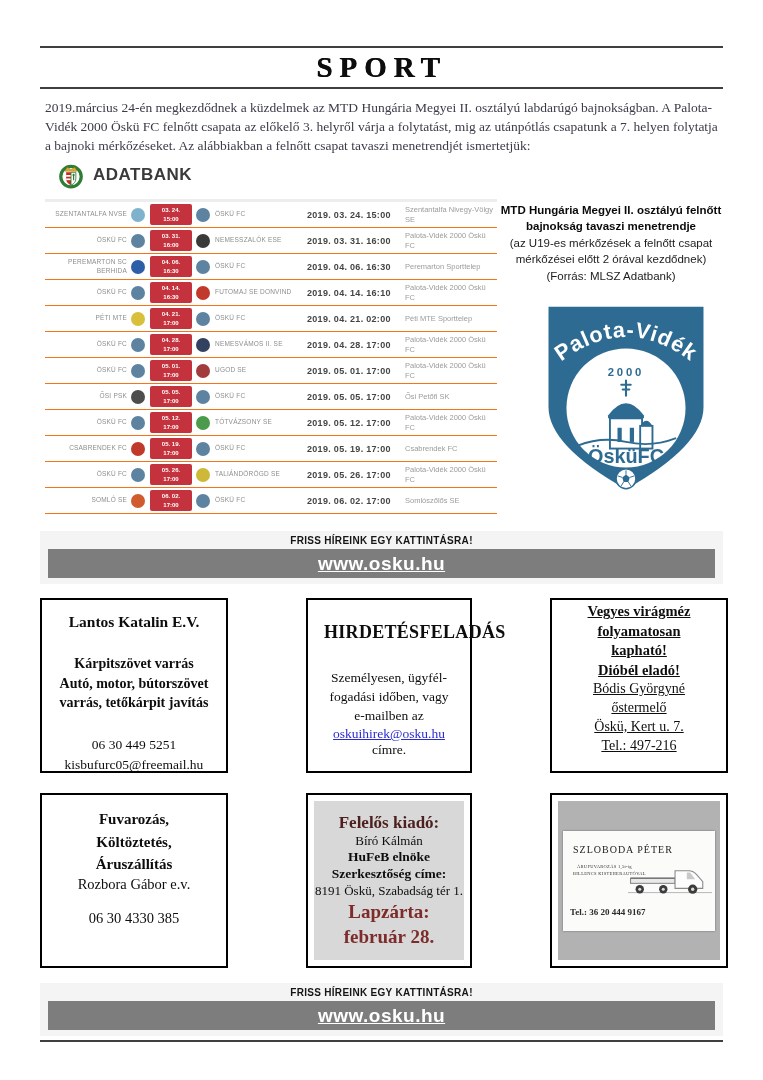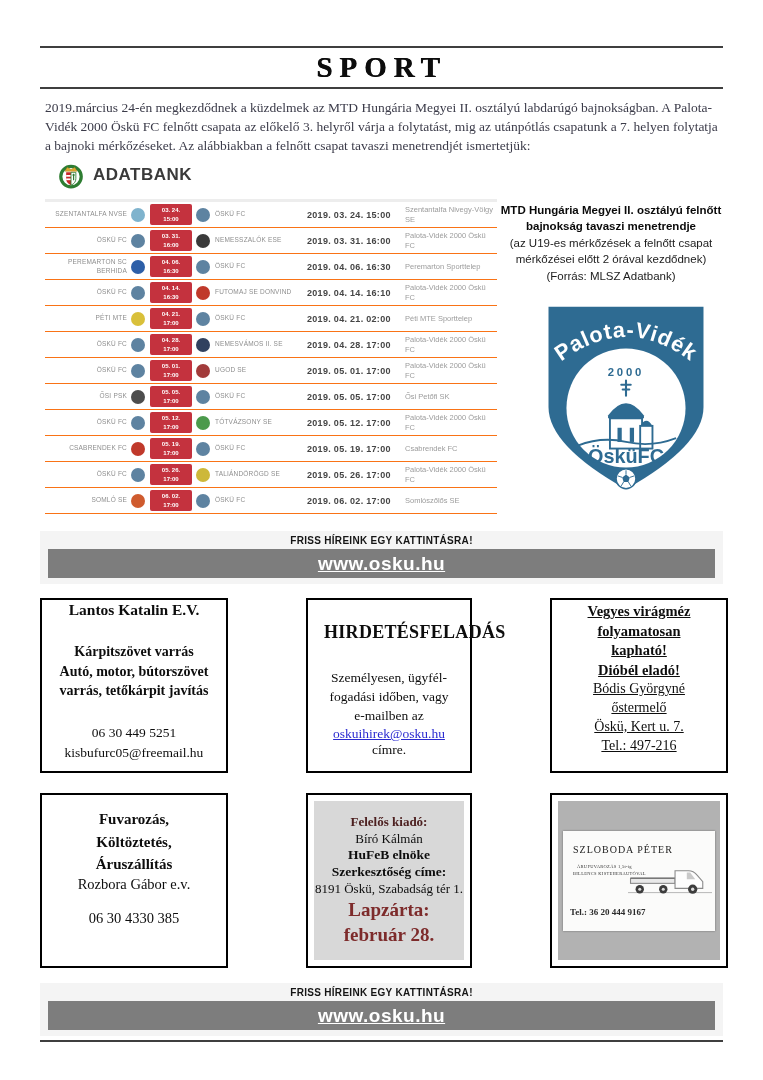--- a/index.html
+++ b/index.html
@@ -48,21 +48,21 @@
   .banner-tagline{text-align:center;font-size:10px;font-weight:bold;color:#151515;letter-spacing:0.3px;}
   .banner-bar{margin:3px 8px 0;background:var(--banner-gray);height:29px;display:flex;align-items:center;justify-content:center;}
   .banner-url{color:#fff;font-size:19px;font-weight:bold;text-decoration:underline;letter-spacing:0.5px;cursor:pointer;}
 
   .ads{position:absolute;top:598px;left:40px;width:688px;display:grid;
     grid-template-columns:188px 1fr 166px 1fr 178px;grid-auto-rows:175px;row-gap:20px;}
   .ad{border:2px solid #000;background:#fff;font-family:"Liberation Serif",serif;text-align:center;color:#0d0d0d;}
   .c1{grid-column:1;} .c3{grid-column:3;} .c5{grid-column:5;}
   .pre{white-space:pre-line;}
 
-  .ad-lantos{padding-top:1px;}
+  .ad-lantos{padding-top:13px;}
   .ad-lantos .ttl{font-size:15.5px;font-weight:bold;}
   .ad-lantos .svc{font-size:14px;font-weight:bold;line-height:1.4;margin-top:23px;}
   .ad-lantos .cnt{font-size:13.5px;line-height:1.5;margin-top:22px;}
 
   .ad-hird{padding-top:22px;}
   .ad-hird .ttl{font-size:18px;font-weight:bold;letter-spacing:0.3px;padding-left:16px;}
   .ad-hird .body{font-size:13.5px;line-height:1.4;margin-top:26px;}
   .ad-hird .lnk{font-size:13.5px;color:var(--link-blue);text-decoration:underline;cursor:pointer;}
   .ad-hird .sfx{font-size:13.5px;}
 
@@ -71,21 +71,21 @@
   .ad-mez .r{font-size:14px;line-height:1.35;}
 
   .ad-fuvar{padding-top:13px;}
   .ad-fuvar .b{font-size:15px;font-weight:bold;line-height:1.5;}
   .ad-fuvar .nm{font-size:14.5px;margin-top:0;}
   .ad-fuvar .ph{font-size:14.5px;margin-top:17px;}
 
   .ad-kiado{padding:0;}
   .ad-kiado .inner{margin:6px;background:#d8d8d8;height:calc(100% - 12px);
     display:flex;flex-direction:column;justify-content:center;line-height:1.25;}
-  .ad-kiado .lbl{font-size:13px;font-weight:bold;color:var(--dark-maroon);}
+  .ad-kiado .lbl{font-size:17px;font-weight:bold;color:var(--dark-maroon);}
   .ad-kiado .rg{font-size:13px;}
   .ad-kiado .bd{font-size:13.5px;font-weight:bold;}
   .ad-kiado .dl{font-size:19px;font-weight:bold;color:var(--maroon);line-height:1.2;margin-top:2px;}
 
   .ad-szloboda{padding:0;}
   .ad-szloboda .inner{margin:6px;background:#b2b2b2;height:calc(100% - 12px);
     display:flex;align-items:center;justify-content:center;}
   .card{width:152px;height:100px;background:#fbfbfa;position:relative;box-shadow:0 0 2px rgba(0,0,0,.4);}
   .card .nm{position:absolute;top:13px;left:10px;font-size:10px;letter-spacing:1px;color:#222;}
   .card .s1{position:absolute;top:33px;left:14px;font-size:4.5px;color:#333;letter-spacing:0.3px;}

